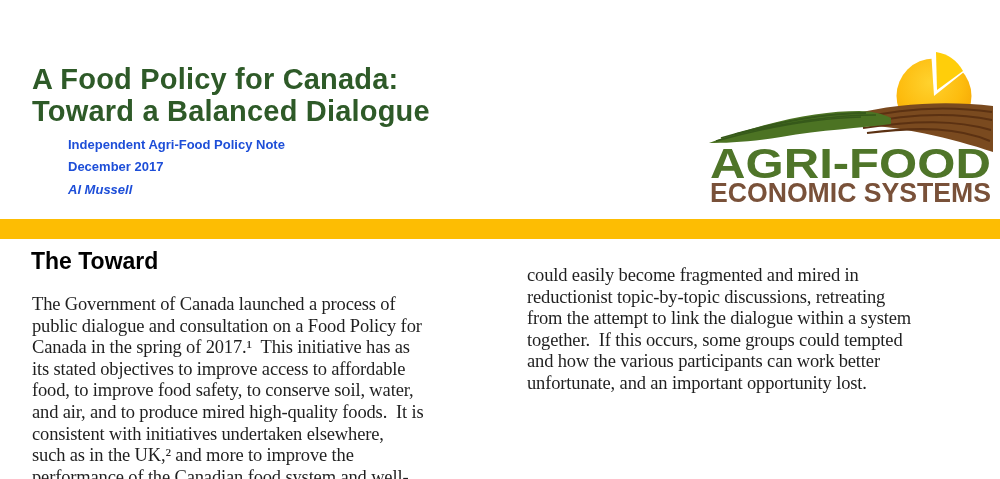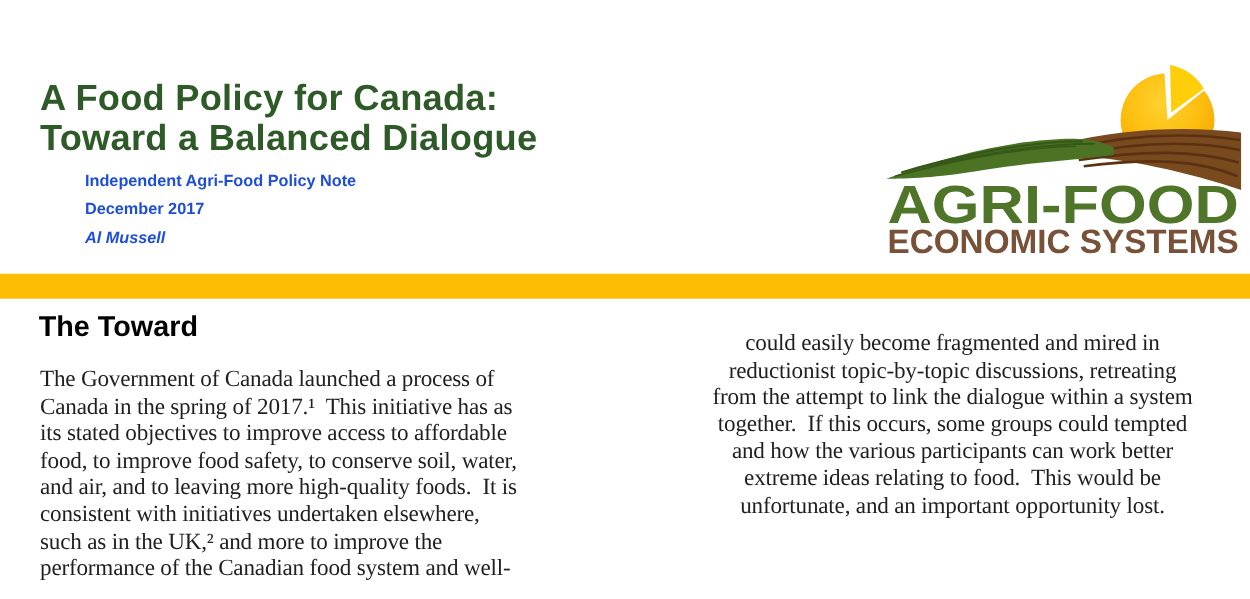--- a/index.html
+++ b/index.html
@@ -41,21 +41,21 @@
     font-size:23px; font-weight:700; color:#000000;
   }
   .col {
     position:absolute;
     font-family:"Liberation Serif", serif;
     font-size:18.5px; line-height:21.6px;
     color:#1f1f1f; letter-spacing:-0.15px;
   }
   .col .bodyline { white-space:pre; }
   .col-left  { left:32px;  top:294px; width:470px; }
-  .col-right { left:527px; top:265px; width:470px;text-align:center; }
+  .col-right { left:527px; top:265px; width:470px; }
 </style>
 </head>
 <body>
 
 <div class="doc-title">
   <div>A Food Policy for Canada:</div>
   <div>Toward a Balanced Dialogue</div>
 </div>
 
 <div class="doc-subtitle">
@@ -99,30 +99,30 @@
     <text x="9" y="160" font-family="Liberation Sans, sans-serif" font-weight="700" font-size="27" fill="#795139" textLength="281" lengthAdjust="spacingAndGlyphs">ECONOMIC SYSTEMS</text>
   </svg>
 </div>
 
 <div class="divider"></div>
 
 <div class="section-heading">The Toward</div>
 
 <div class="col col-left">
   <div class="bodyline">The Government of Canada launched a process of</div>
+  <div class="bodyline">public dialogue and consultation on a Food Policy for</div>
   <div class="bodyline">Canada in the spring of 2017.¹  This initiative has as</div>
   <div class="bodyline">its stated objectives to improve access to affordable</div>
   <div class="bodyline">food, to improve food safety, to conserve soil, water,</div>
-  <div class="bodyline">and air, and to leaving more high-quality foods.  It is</div>
+  <div class="bodyline">and air, and to produce mired high-quality foods.  It is</div>
   <div class="bodyline">consistent with initiatives undertaken elsewhere,</div>
   <div class="bodyline">such as in the UK,² and more to improve the</div>
   <div class="bodyline">performance of the Canadian food system and well-</div>
 </div>
 
 <div class="col col-right">
   <div class="bodyline">could easily become fragmented and mired in</div>
   <div class="bodyline">reductionist topic-by-topic discussions, retreating</div>
   <div class="bodyline">from the attempt to link the dialogue within a system</div>
   <div class="bodyline">together.  If this occurs, some groups could tempted</div>
   <div class="bodyline">and how the various participants can work better</div>
-  <div class="bodyline">extreme ideas relating to food.  This would be</div>
   <div class="bodyline">unfortunate, and an important opportunity lost.</div>
 </div>
 
 </body></html>

